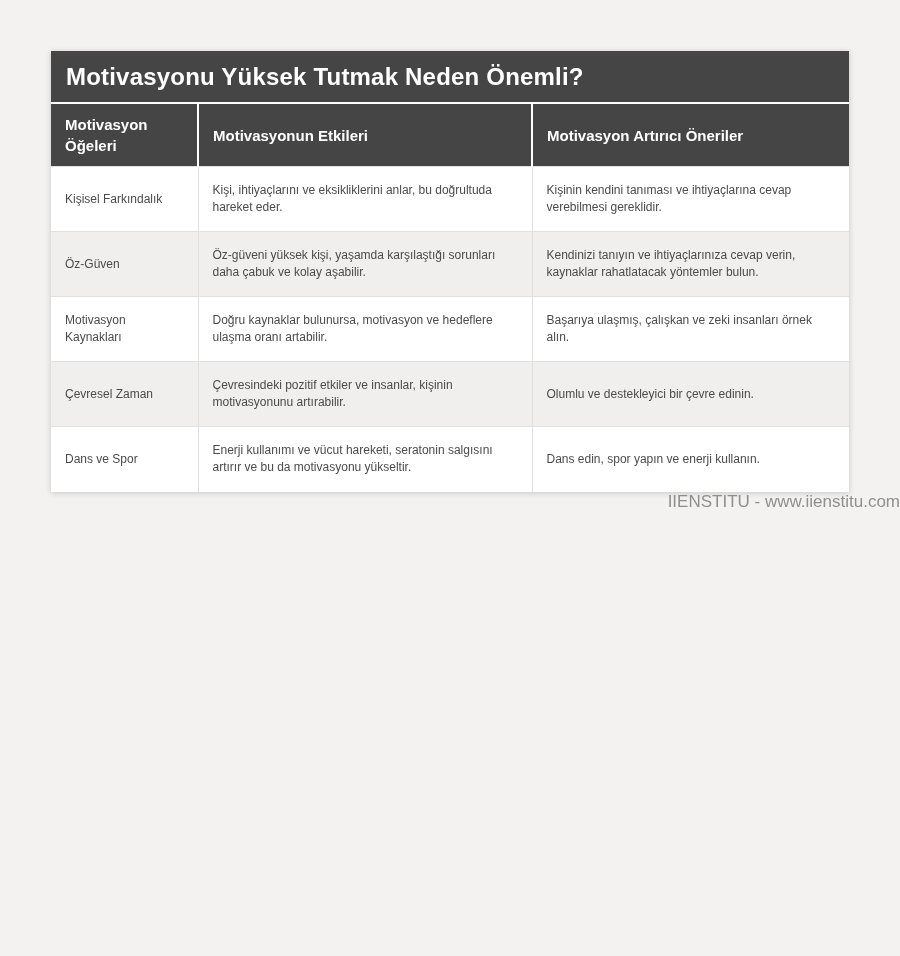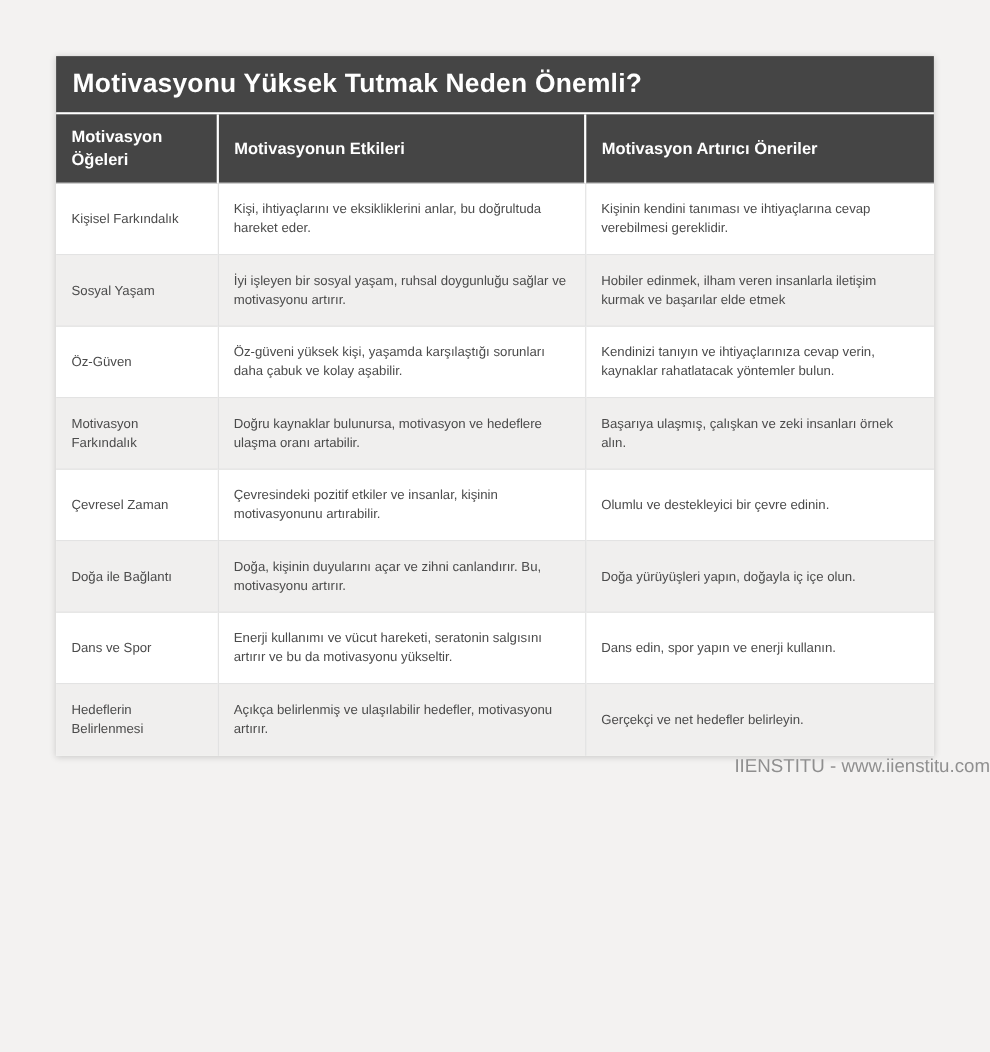--- a/index.html
+++ b/index.html
@@ -89,51 +89,36 @@
         <th>Motivasyon Artırıcı Öneriler</th>
       </tr>
     </thead>
     <tbody>
       <tr>
         <td>Kişisel Farkındalık</td>
         <td>Kişi, ihtiyaçlarını ve eksikliklerini anlar, bu doğrultuda hareket eder.</td>
         <td>Kişinin kendini tanıması ve ihtiyaçlarına cevap verebilmesi gereklidir.</td>
       </tr>
       <tr>
-        <td>Sosyal Yaşam</td>
-        <td>İyi işleyen bir sosyal yaşam, ruhsal doygunluğu sağlar ve motivasyonu artırır.</td>
-        <td>Hobiler edinmek, ilham veren insanlarla iletişim kurmak ve başarılar elde etmek</td>
-      </tr>
-      <tr>
         <td>Öz-Güven</td>
         <td>Öz-güveni yüksek kişi, yaşamda karşılaştığı sorunları daha çabuk ve kolay aşabilir.</td>
         <td>Kendinizi tanıyın ve ihtiyaçlarınıza cevap verin, kaynaklar rahatlatacak yöntemler bulun.</td>
       </tr>
       <tr>
-        <td>Motivasyon Farkındalık</td>
+        <td>Motivasyon Kaynakları</td>
         <td>Doğru kaynaklar bulunursa, motivasyon ve hedeflere ulaşma oranı artabilir.</td>
         <td>Başarıya ulaşmış, çalışkan ve zeki insanları örnek alın.</td>
       </tr>
       <tr>
         <td>Çevresel Zaman</td>
         <td>Çevresindeki pozitif etkiler ve insanlar, kişinin motivasyonunu artırabilir.</td>
         <td>Olumlu ve destekleyici bir çevre edinin.</td>
       </tr>
       <tr>
-        <td>Doğa ile Bağlantı</td>
-        <td>Doğa, kişinin duyularını açar ve zihni canlandırır. Bu, motivasyonu artırır.</td>
-        <td>Doğa yürüyüşleri yapın, doğayla iç içe olun.</td>
-      </tr>
-      <tr>
         <td>Dans ve Spor</td>
         <td>Enerji kullanımı ve vücut hareketi, seratonin salgısını artırır ve bu da motivasyonu yükseltir.</td>
         <td>Dans edin, spor yapın ve enerji kullanın.</td>
-      </tr>
-      <tr>
-        <td>Hedeflerin Belirlenmesi</td>
-        <td>Açıkça belirlenmiş ve ulaşılabilir hedefler, motivasyonu artırır.</td>
-        <td>Gerçekçi ve net hedefler belirleyin.</td>
       </tr>
     </tbody>
   </table>
 </div>
 
 <div class="footer">IIENSTITU - www.iienstitu.com</div>
 
 </body></html>

